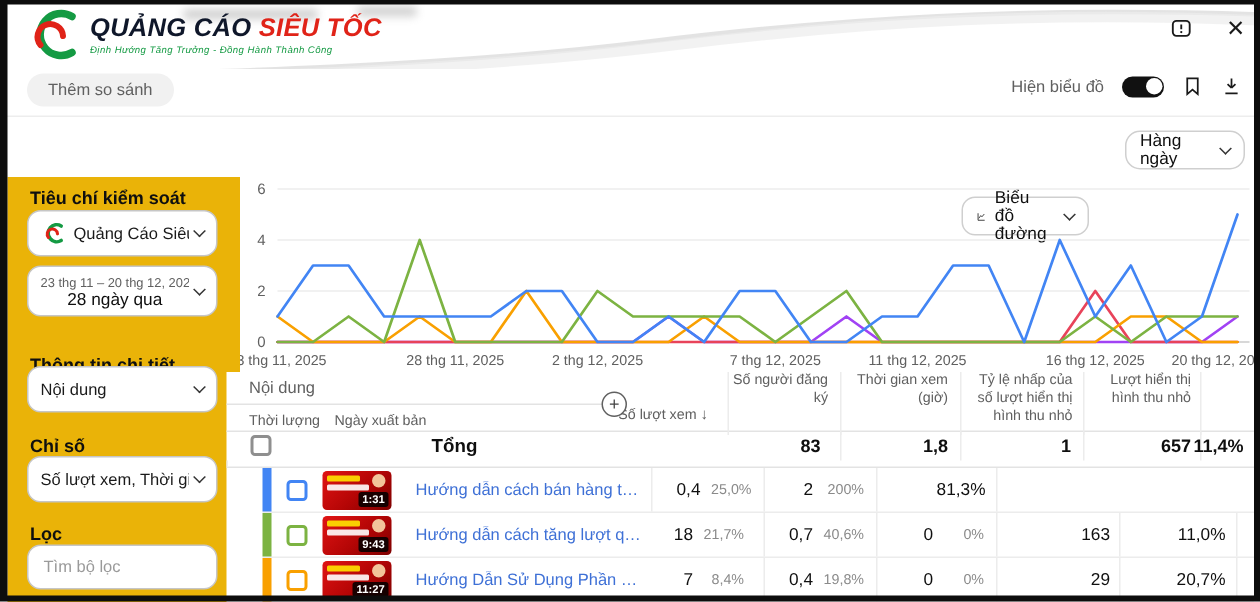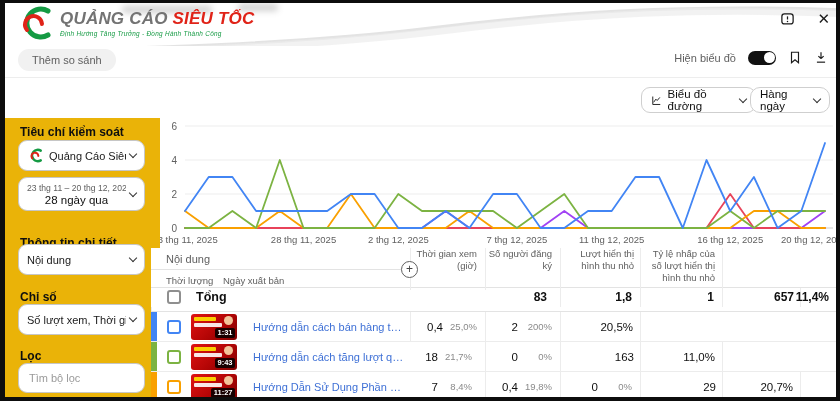--- a/index.html
+++ b/index.html
@@ -8,21 +8,21 @@
   .frame { position:absolute; inset:0; border-top:3px solid #0d0d0d; border-right:4px solid #0d0d0d;
     border-bottom:4px solid #0d0d0d; border-left:5px solid #0d0d0d; pointer-events:none; z-index:50; }
 
   
   .banner { position:absolute; left:0; top:0; width:840px; height:46px; background:#fff; overflow:hidden; }
   .swoosh { position:absolute; left:0; top:0; }
   .blur-smudge { position:absolute; height:7px; background:#9a9a9a; opacity:.45; filter:blur(3px); border-radius:3px; }
   .logo-wrap { position:absolute; left:14px; top:3px; display:flex; align-items:flex-start; }
   .logo-text { margin-left:4px; margin-top:6px; font-style:italic; }
   .logo-line { font-size:17px; font-weight:bold; letter-spacing:.2px; white-space:nowrap; }
-  .logo-green { color:#737373; }
+  .logo-green { color:#0f172a; }
   .logo-red { color:#e02318; }
   .logo-tag { font-size:6.4px; color:#149a43; margin-top:1px; letter-spacing:.3px; }
   .win-icons { position:absolute; right:10px; top:10px; display:flex; gap:22px; align-items:center; }
 
   
   .header-strip { position:absolute; left:0; top:46px; width:840px; height:32px; background:#fff;
     border-bottom:1px solid #ededed; }
   .compare-chip { position:absolute; left:18px; top:3px; height:22px; padding:0 14px; background:#f1f1f1;
     border-radius:14px; font-size:11px; color:#606060; display:flex; align-items:center; }
   .page-title { position:absolute; left:175px; top:7px; font-size:13px; font-weight:bold; color:#141414; }
@@ -66,22 +66,22 @@
     border-radius:50%; display:flex; align-items:center; justify-content:center; font-size:12px; color:#444;
     background:#fff; cursor:pointer; line-height:1; }
   .th-num { font-size:9.5px; color:#606060; text-align:right; padding-bottom:6px; line-height:1.25; align-self:end; }
   .sort-arrow { font-size:10px; color:#606060; }
   .c-views { padding-right:13px; }
   .c-watch { padding-right:8px; border-left:1px solid #ececec; }
   .c-subs  { padding-right:8px; border-left:1px solid #ececec; }
   .c-impr  { padding-right:6px; border-left:1px solid #ececec; }
   .c-ctr   { padding-right:7px; border-left:1px solid #ececec; }
   .c-end   { border-left:1px solid #ececec; }
-  .trow { height:30px; border-bottom:1px solid #ececec; }
-  .trow-total { height:24px; border-bottom:1px solid #e3e3e3; }
+  .trow { height:30px; border-bottom:1px solid #ececec;margin-left:24px; }
+  .trow-total { height:24px; border-bottom:1px solid #e3e3e3;text-align:center; }
   .c-watch,.c-subs,.c-impr,.c-ctr,.c-end { height:100%; display:flex; align-items:center; justify-content:flex-end; }
   .bar { width:6px; height:100%; }
   .cbx { width:14px; height:14px; border:2px solid #8f8f8f; border-radius:3px; margin-left:10px; background:#fff; cursor:pointer; }
   .total-label { font-size:12.5px; font-weight:bold; grid-column:span 2; padding-left:5px; }
   .thumb { width:46px; height:26px; border-radius:3px; position:relative; overflow:hidden; flex:none;
     background:linear-gradient(135deg,#e01414 0%,#b30505 55%,#7e0000 100%); cursor:pointer; }
   .thumb .tline1 { position:absolute; left:3px; top:3px; width:22px; height:4px; background:#ffe400; border-radius:1px; opacity:.9; }
   .thumb .tline2 { position:absolute; left:3px; top:9px; width:28px; height:4px; background:#fff; border-radius:1px; opacity:.9; }
   .thumb .face { position:absolute; right:4px; top:2px; width:9px; height:9px; border-radius:50%; background:#f2c49a; }
   .dur { position:absolute; right:2px; bottom:2px; background:rgba(0,0,0,.85); color:#fff; font-size:7.5px;
@@ -171,21 +171,21 @@
   </div>
   <div class="side-label" style="top:172px;">Chỉ số</div>
   <div class="select" style="top:186px; height:31px;">
     <span class="txt">Số lượt xem, Thời gian…</span>
     <span class="chev"></span>
   </div>
   <div class="side-label" style="top:231px;">Lọc</div>
   <input class="filter-input" placeholder="Tìm bộ lọc" style="">
 </div>
 
-<div class="chart-btn" style="left:641px; width:115px;">
+<div class="chart-btn" style="left:641px; width:85px;margin-top:44px;">
   <svg width="13" height="13" viewBox="0 0 24 24">
     <path d="M4 3v18h17" fill="none" stroke="#0f0f0f" stroke-width="2"></path>
     <polyline points="6,16 11,9 14,12 20,5" fill="none" stroke="#0f0f0f" stroke-width="2"></polyline>
   </svg>
   <span>Biểu đồ đường</span>
   <span class="chev"></span>
 </div>
 <div class="chart-btn" style="left:750px; width:80px;border-radius:10px;">
   <span>Hàng ngày</span>
   <span class="chev"></span>
@@ -216,24 +216,27 @@
 
 <div class="table">
   <div class="grid thead">
     <div class="th-content">
       <div class="group-label">Nội dung</div>
       <div class="group-underline"></div>
       <div class="sub-col" style="left:15px;">Thời lượng</div>
       <div class="sub-col" style="left:72px;">Ngày xuất bản</div>
       <div class="add-col">+</div>
     </div>
+    <div class="th-num c-views">
+      <span>Số lượt xem</span> <span class="sort-arrow">↓</span>
+    </div>
+    <div class="th-num c-subs" style="display:block;">Số người đăng ký</div>
     <div class="th-num c-watch" style="display:block;">Thời gian xem (giờ)</div>
-    <div class="th-num c-subs" style="display:block;">Số người đăng ký</div>
+    <div class="th-num c-ctr" style="display:block;">Tỷ lệ nhấp của số lượt hiển thị hình thu nhỏ</div>
     <div class="th-num c-impr" style="display:block;">Lượt hiển thị hình thu nhỏ</div>
-    <div class="th-num c-ctr" style="display:block;">Tỷ lệ nhấp của số lượt hiển thị hình thu nhỏ</div>
     <div class="c-end"></div>
   </div>
 
   <div class="grid trow-total bold">
     <div></div>
     <div class="cbx"></div>
     <div class="total-label">Tổng</div>
     <div></div>
     <div class="c-views" style="height:100%;display:flex;align-items:center;justify-content:flex-end;">
         <span class="val">83</span>
@@ -266,38 +269,42 @@
     <div class="vtitle">Hướng dẫn cách bán hàng trên Zalo cá nhân hiệu quả ...</div>
     <div class="c-watch">
       <span class="val">0,4</span>
       <span class="pct">25,0%</span>
     </div>
     <div class="c-subs">
       <span class="val">2</span>
       <span class="pct">200%</span>
     </div>
     <div class="c-ctr">
-          <span class="val">20,5%</span>
+          <span class="val">81,3%</span>
         </div>
     <div class="c-end"></div>
   </div>
       <div class="grid trow">
     <div class="bar" style="background: rgb(124, 179, 66);"></div>
     <div class="cbx" style="border-color: rgb(124, 179, 66);"></div>
     <div class="thumb">
       <div class="tline1"></div>
           <div class="tline2"></div>
           <div class="face"></div>
       <span class="dur">9:43</span>
     </div>
     <div class="vtitle">Hướng dẫn cách tăng lượt quan tâm Zalo Official Acco...</div>
     <div class="c-views" style="height:100%;display:flex;align-items:center;justify-content:flex-end;">
       <span class="val">18</span>
       <span class="pct">21,7%</span>
     </div>
+    <div class="c-watch">
+      <span class="val">0,7</span>
+      <span class="pct">40,6%</span>
+    </div>
     <div class="c-subs">
       <span class="val">0</span>
       <span class="pct">0%</span>
     </div>
     <div class="c-impr">
           <span class="val">163</span>
         </div>
     <div class="c-ctr">
           <span class="val">11,0%</span>
         </div>

